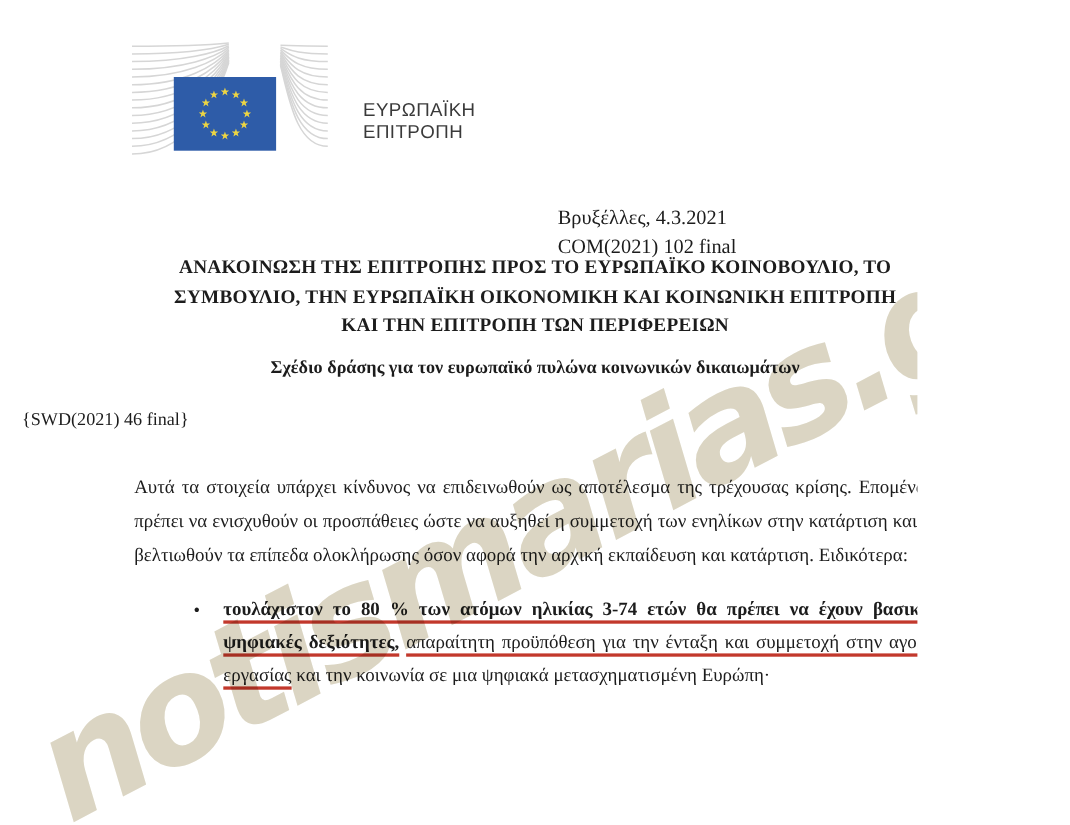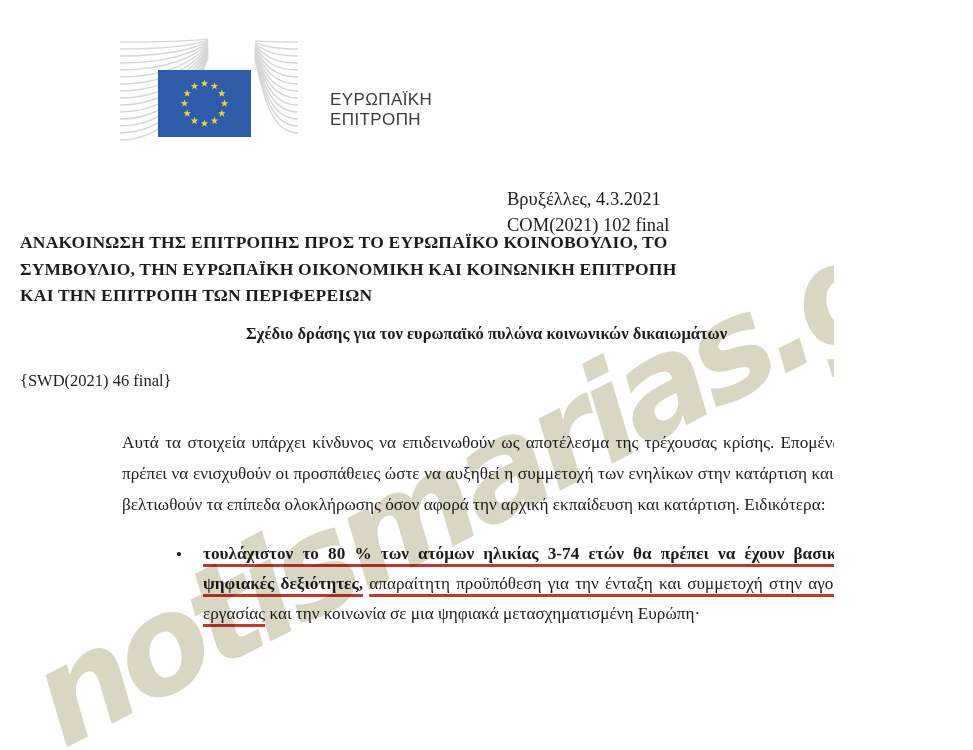--- a/index.html
+++ b/index.html
@@ -22,21 +22,21 @@
     color: var(--logo-text-gray, #3a3a3a);
   }
 
   
   .date-block {
     position: absolute; left: 507px; top: 153px;
     font-size: 18.5px; line-height: 26px; margin-top: 33px;
   }
   .doc-title {
     position: absolute; left: 20px; top: 229px; width: 933px;
-    text-align: left; font-weight: bold;
+    text-align: center; font-weight: bold;
     font-size: 17.5px; line-height: 26.5px; letter-spacing: 0.2px;
   }
   .doc-subtitle {
     position: absolute; left: 20px; top: 324px; width: 933px;
     text-align: center; font-weight: bold; font-size: 16.5px;
   }
   .swd-ref {
     position: absolute; left: 20px; top: 371px; width: 933px;
     font-size: 16.5px;
   }

